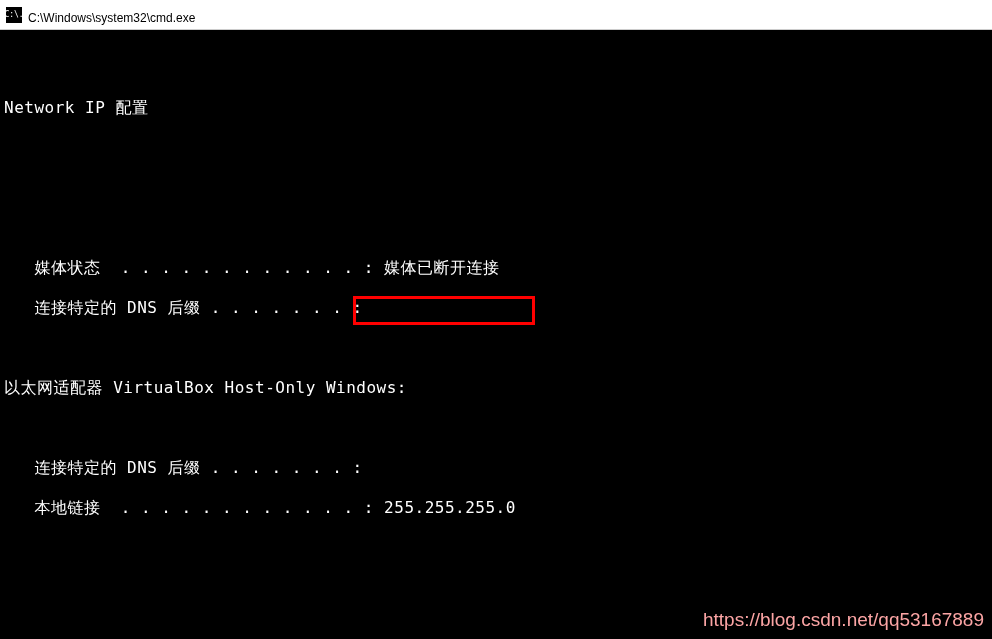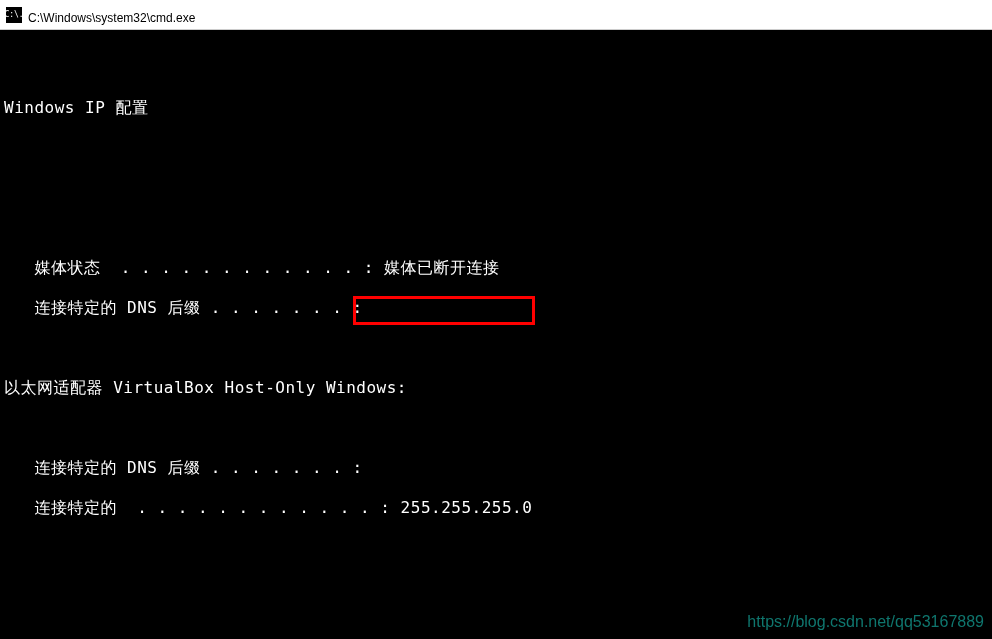--- a/index.html
+++ b/index.html
@@ -53,46 +53,46 @@
     }
     .highlight-box {
       position: absolute;
       border: 3px solid #ff0000;
       pointer-events: none;
     }
     .watermark {
       position: absolute;
       bottom: 8px;
       right: 8px;
-      color: #0f766e;
-      font-size: 16px;
+      color: #fca5a5;
+      font-size: 19px;
       font-family: Arial, sans-serif;
     }
   </style>
 </head>
 <body>
 
 <div class="title-bar">
   <div class="title-icon">C:\.</div>
   <div class="title-text">C:\Windows\system32\cmd.exe</div>
 </div>
 
 <div class="terminal">
 <div> </div>
-<div>Windows IP 配置</div>
+<div>Network IP 配置</div>
 <div> </div>
 <div> </div>
 <div> </div>
 <div>   媒体状态  . . . . . . . . . . . . : 媒体已断开连接</div>
 <div>   连接特定的 DNS 后缀 . . . . . . . :</div>
 <div> </div>
 <div>以太网适配器 VirtualBox Host-Only Windows:</div>
 <div> </div>
 <div>   连接特定的 DNS 后缀 . . . . . . . :</div>
-<div>   连接特定的  . . . . . . . . . . . . : 255.255.255.0</div>
+<div>   本地链接  . . . . . . . . . . . . : 255.255.255.0</div>
 
 
 
 
 
 
 
 
 
 

